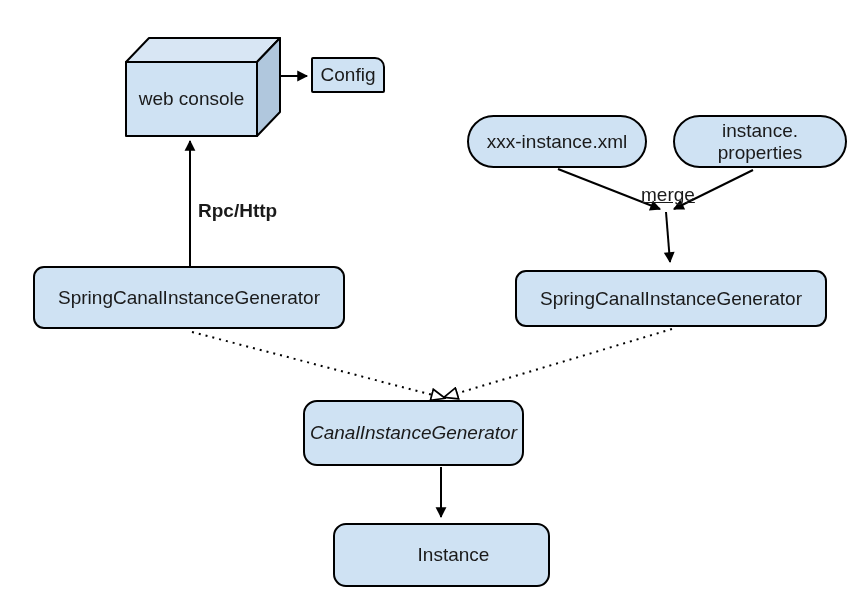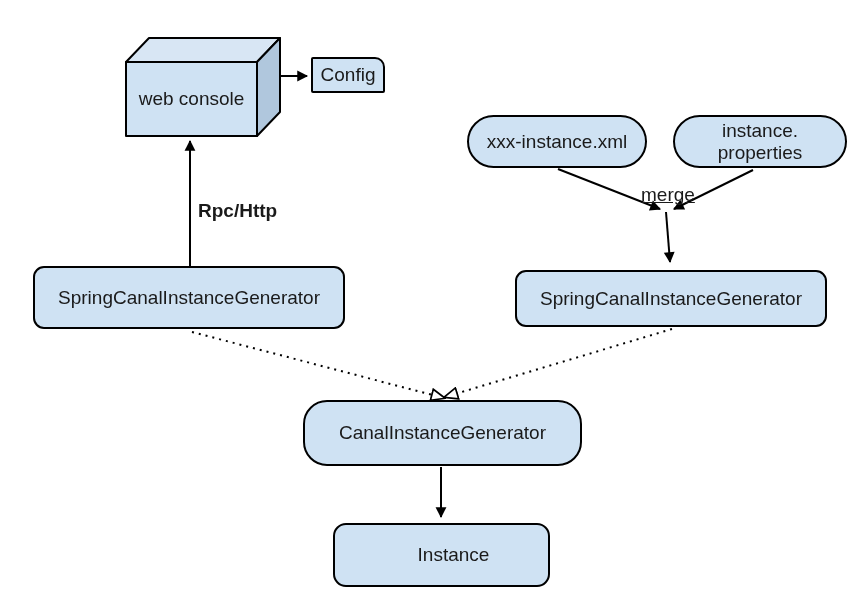--- a/index.html
+++ b/index.html
@@ -44,21 +44,21 @@
     text-align: center;
     font-size: 19px;
     line-height: 22px;
     color: var(--text, #1a1a1a);
   }
   .rounded { border-radius: 11px; }
   .pill { border-radius: 27px; }
 
   .node-manager  { left: 33px;  top: 266px; width: 312px; height: 63px; }
   .node-spring   { left: 515px; top: 270px; width: 312px; height: 57px; }
-  .node-canal    { left: 303px; top: 400px; width: 279px; height: 66px; border-radius: 24px; }
+  .node-canal    { left: 303px; top: 400px; width: 221px; height: 66px; border-radius: 14px; font-style: italic; }
   .node-instance { left: 333px; top: 523px; width: 217px; height: 64px; border-radius: 13px; padding-left: 24px; }
   .node-config   { left: 311px; top: 57px;  width: 74px;  height: 36px; border-radius: 2px 10px 2px 2px; }
   .node-pill-xml   { left: 467px; top: 115px; width: 180px; height: 53px; }
   .node-pill-props { left: 673px; top: 115px; width: 174px; height: 53px; }
 
   .cube-label {
     position: absolute;
     left: 126px; top: 62px;
     width: 131px; height: 74px;
     display: flex; align-items: center; justify-content: center;

